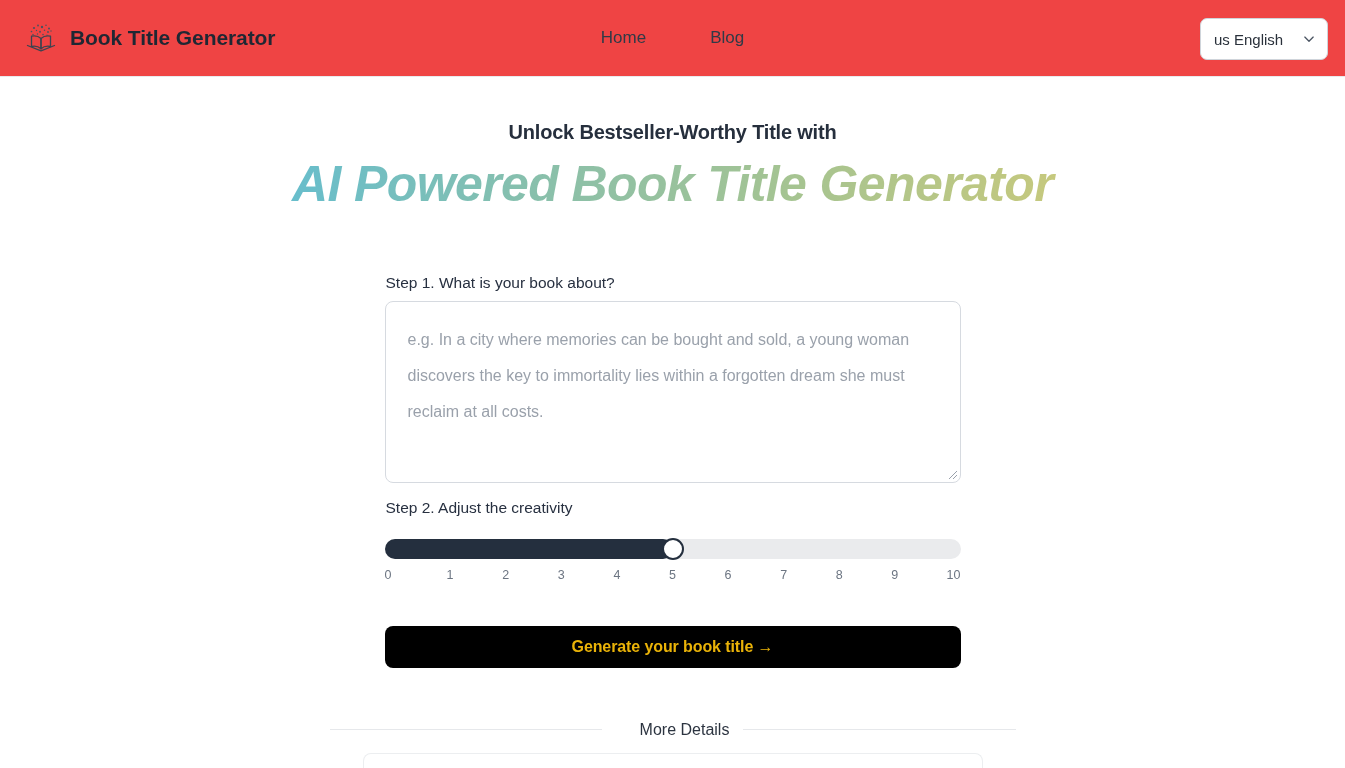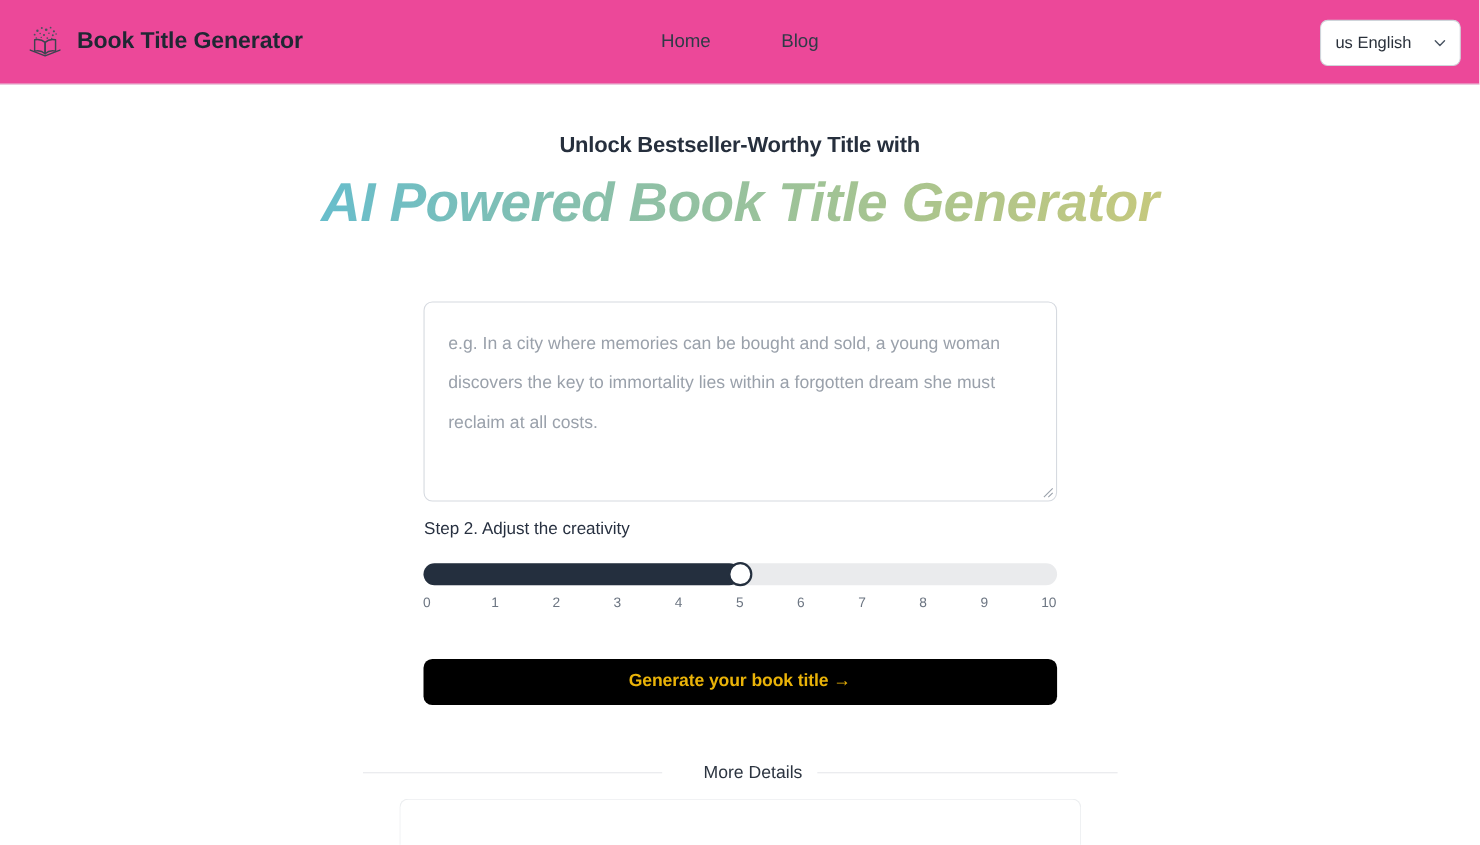--- a/index.html
+++ b/index.html
@@ -11,21 +11,21 @@
     background: #ffffff;
     font-family: "Liberation Sans", sans-serif;
     -webkit-font-smoothing: antialiased;
   }
 
   
   .header {
     position: relative;
     height: 77px;
     width: 100%;
-    background: #ec4899;
+    background: #ef4444;
     border-bottom: 1px solid #e8eaed;
     display: flex;
     align-items: center;
   }
   .brand {
     display: flex;
     align-items: center;
     gap: 12px;
     margin-left: 24px;
     text-decoration: none;
@@ -288,20 +288,21 @@
   </div>
 </div>
 
 <div class="hero">
   <p class="hero-kicker">Unlock Bestseller-Worthy Title with</p>
   <h1 class="hero-title">AI Powered Book Title Generator</h1>
 </div>
 
 <div class="form-wrap">
 
+  <p class="step-label">Step 1. What is your book about?</p>
 
   <div class="prompt-holder">
     <textarea class="prompt-box" placeholder="e.g. In a city where memories can be bought and sold, a young woman discovers the key to immortality lies within a forgotten dream she must reclaim at all costs." style=""></textarea>
     <svg class="resize-grip" viewBox="0 0 13 13" aria-hidden="true">
       <g stroke="#9aa1ab" stroke-width="1">
         <line x1="12" y1="4" x2="4" y2="12"></line>
         <line x1="12" y1="8" x2="8" y2="12"></line>
       </g>
     </svg>
   </div>

